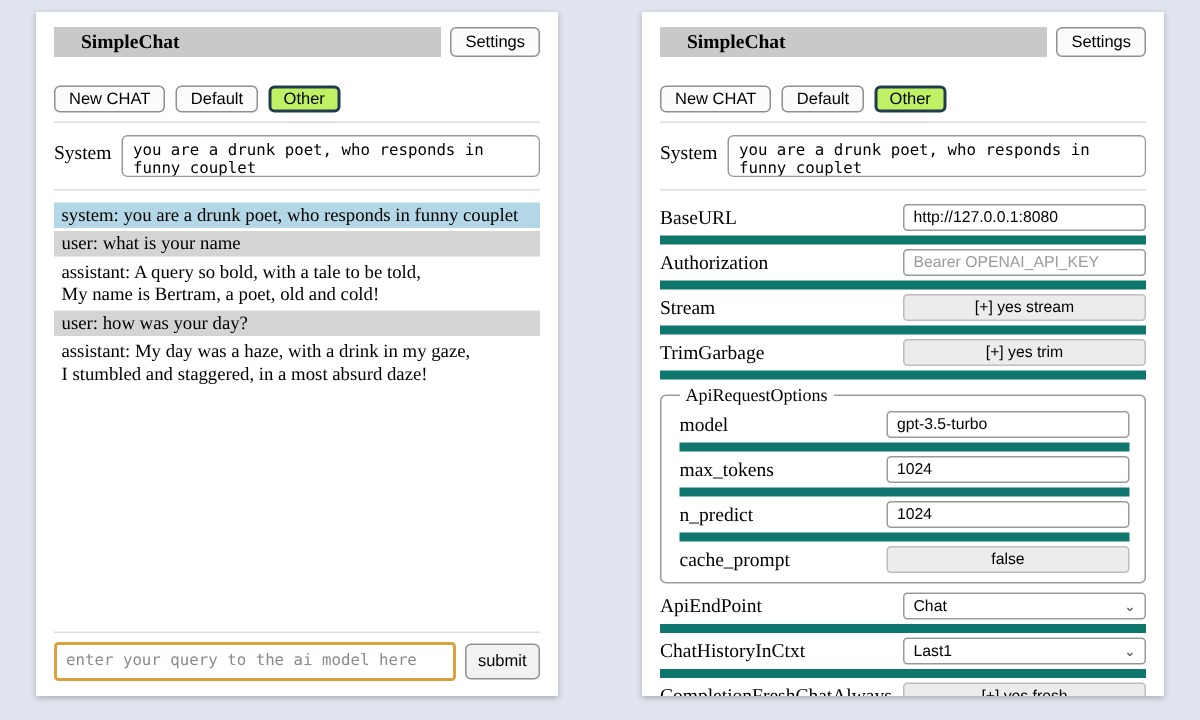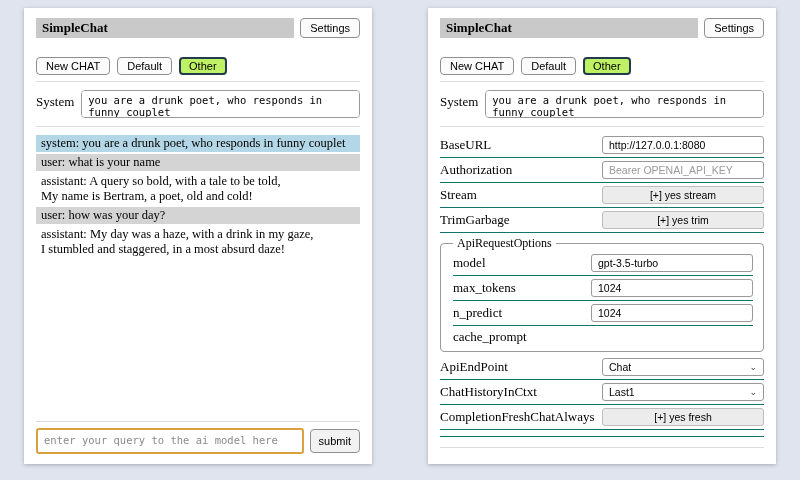--- a/index.html
+++ b/index.html
@@ -17,21 +17,21 @@
     box-shadow:0 1px 4px rgba(0,0,0,.25);
     padding:10px 12px;
     display:flex; flex-direction:column;
     overflow:hidden;
   }
   
   .hdr { display:flex; gap:6px; align-items:stretch; }
   .titlebar {
     flex:1; background:#c9c9c9;
     font-weight:bold; font-size:13px;
-    padding:3px 6px; line-height:14px;
+    padding:3px 18px; line-height:14px;
   }
   .btn {
     font-family:"Liberation Sans", sans-serif;
     font-size:11px; color:#000;
     background:#fbfbfb;
     border:1px solid #8f8f8f; border-radius:4px;
     padding:2px 9px; cursor:pointer; white-space:nowrap;
   }
   .tabs { display:flex; gap:7px; margin-top:19px; }
   .tab.active {
@@ -73,21 +73,21 @@
   .qinput.focused { border:2px solid #dba13e; }
   .qinput::placeholder { color:#8a8a8a; opacity:1; }
   .submitbtn {
     font-family:"Liberation Sans", sans-serif; font-size:11px;
     background:#f2f2f2; border:1px solid #8f8f8f; border-radius:4px;
     padding:5px 8px; cursor:pointer;
   }
   
   .crow {
     display:flex; justify-content:space-between; align-items:center;
-    padding:3px 0; border-bottom:1px solid #0f766e;
+    padding:3px 0; border-bottom:6px solid #0f766e;
   }
   .clabel { font-size:13px; }
   .ctl { width:162px; height:18px; flex:0 0 162px; }
   input.ctl {
     border:1px solid #999; border-radius:3px;
     font-family:"Liberation Sans", sans-serif; font-size:10.5px;
     padding:1px 6px; color:#000; outline:none;
   }
   input.ctl::placeholder { color:#9a9a9a; opacity:1; }
   button.ctl {
@@ -192,20 +192,21 @@
       <div class="crow">
         <span class="clabel">max_tokens</span>
         <input class="ctl" spellcheck="false" value="1024" style="">
       </div>
       <div class="crow">
         <span class="clabel">n_predict</span>
         <input class="ctl" spellcheck="false" value="1024" style="">
       </div>
       <div class="crow">
         <span class="clabel">cache_prompt</span>
+        <button class="ctl">false</button>
       </div>
     </fieldset>
 
     <div class="crow">
       <span class="clabel">ApiEndPoint</span>
       <div class="ctl select">
         <span>Chat</span>
         <span class="chev">⌄</span>
       </div>
     </div>

